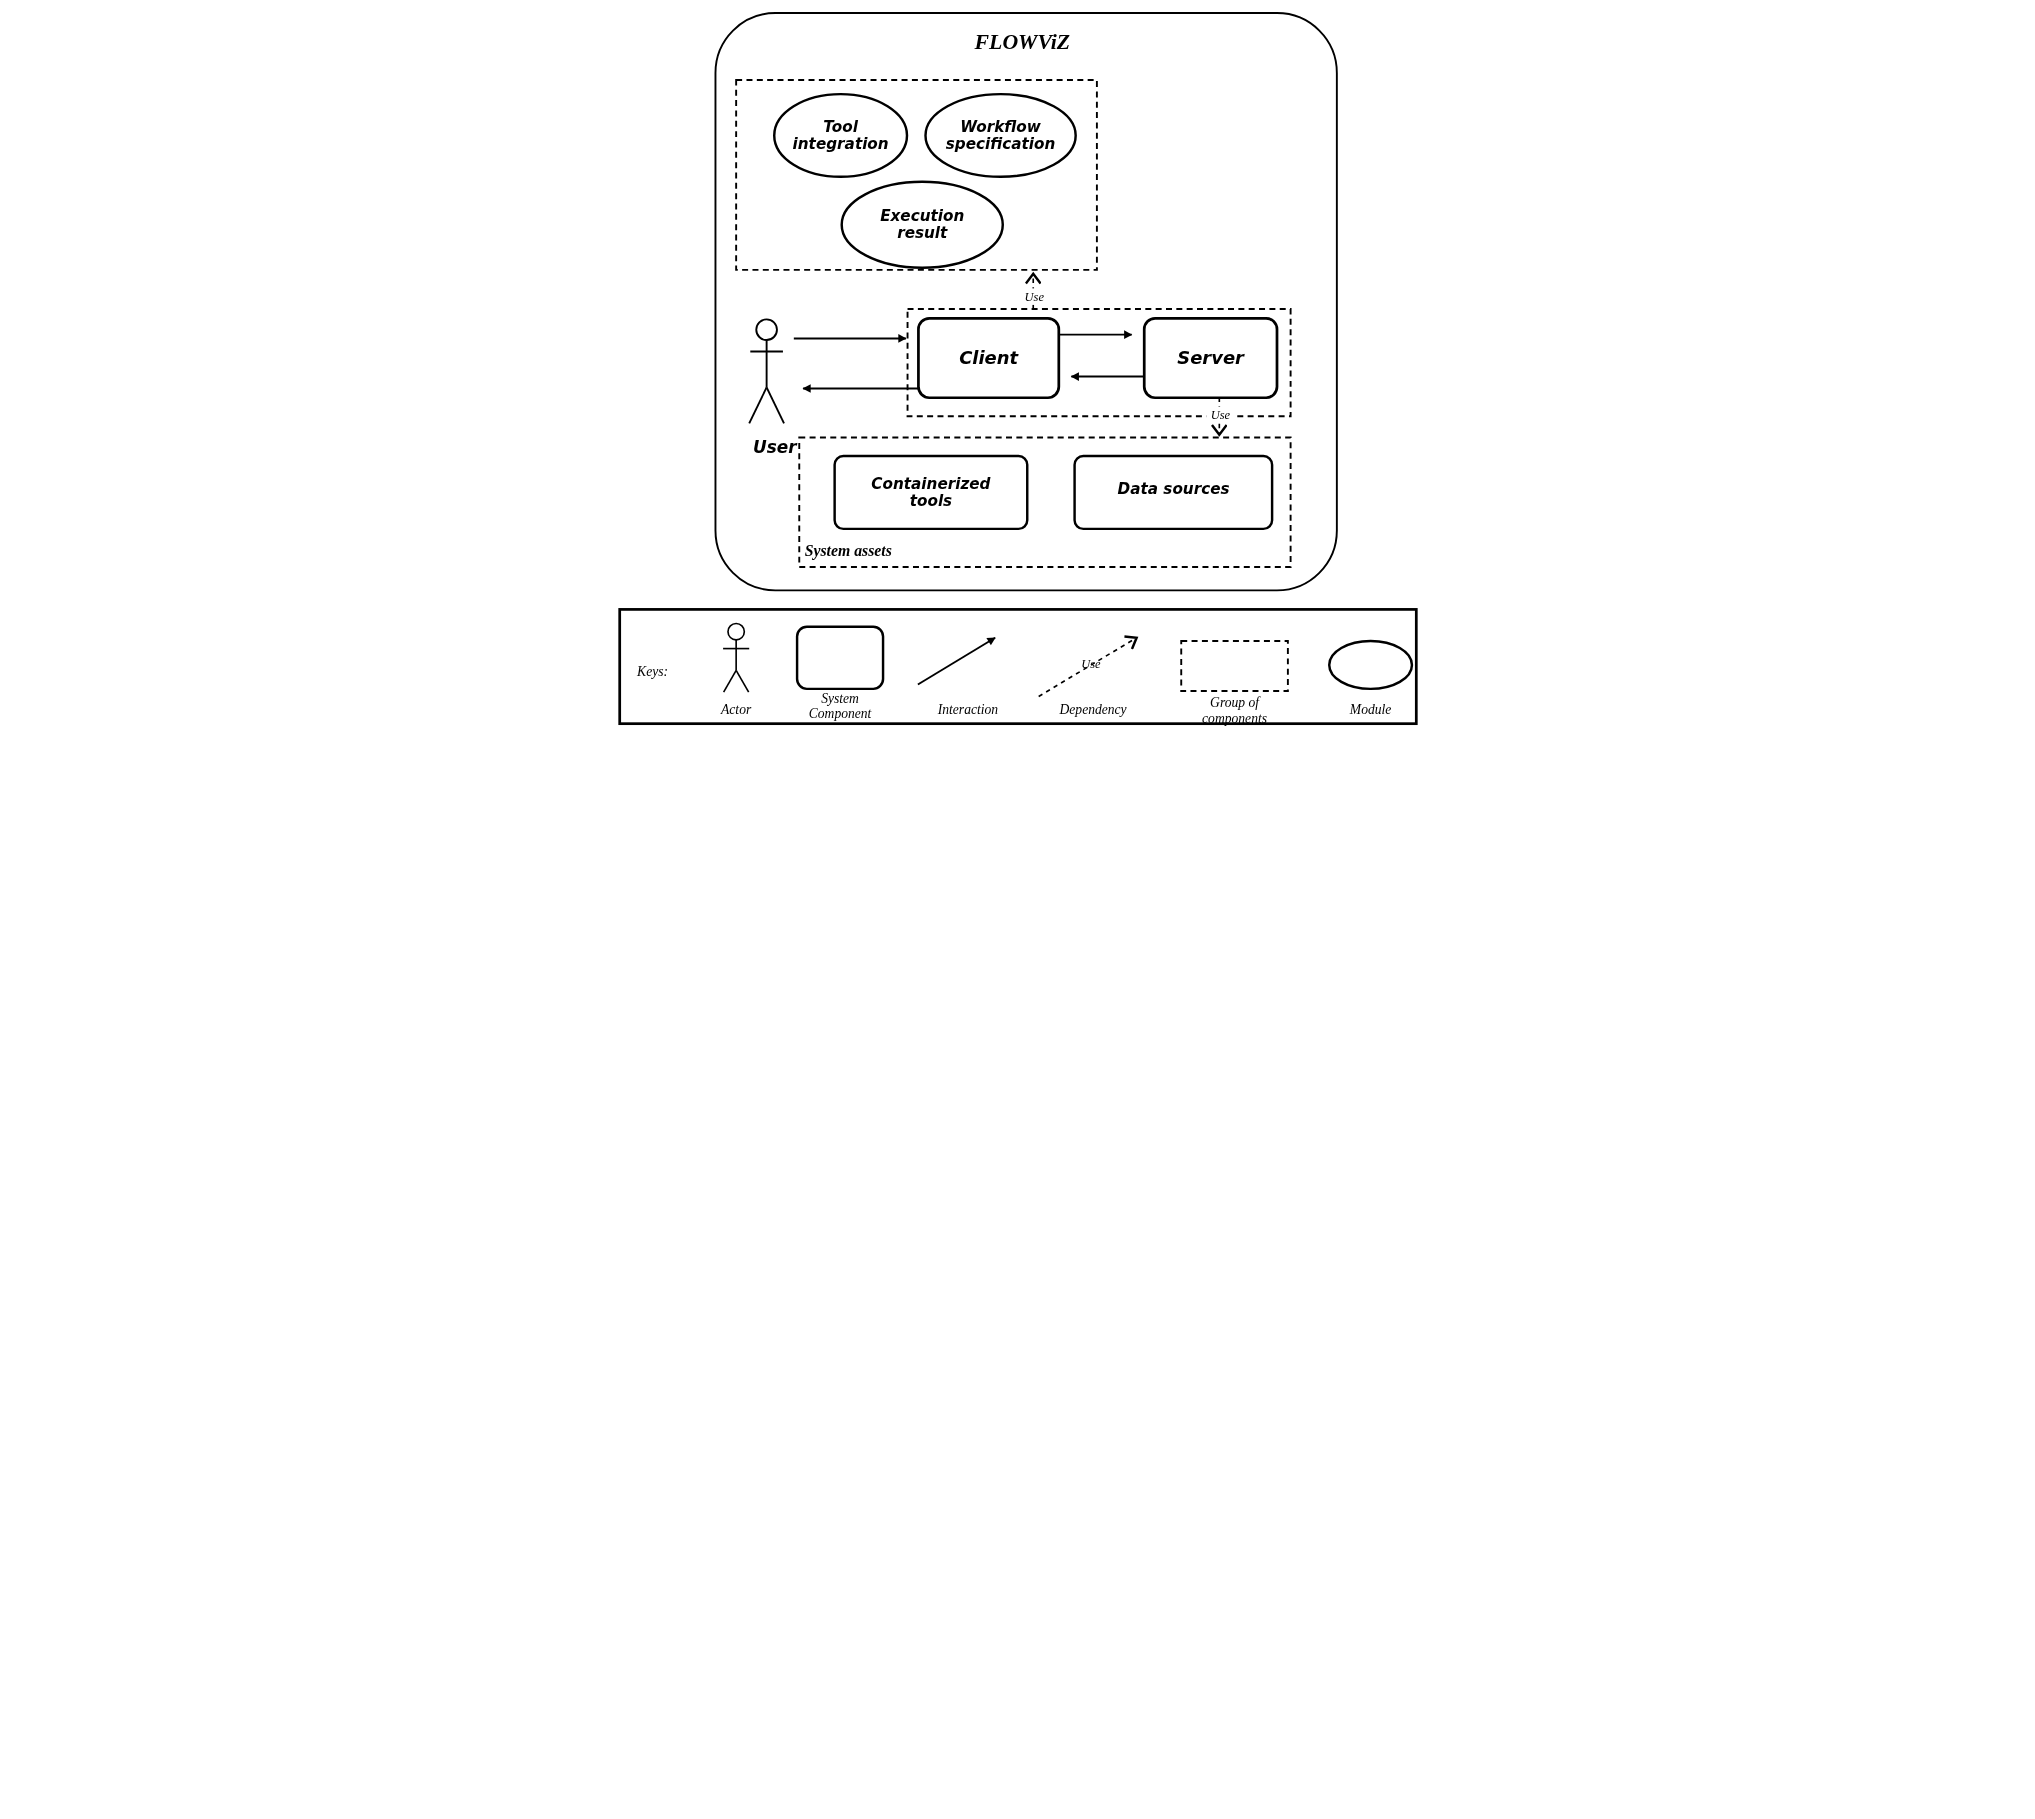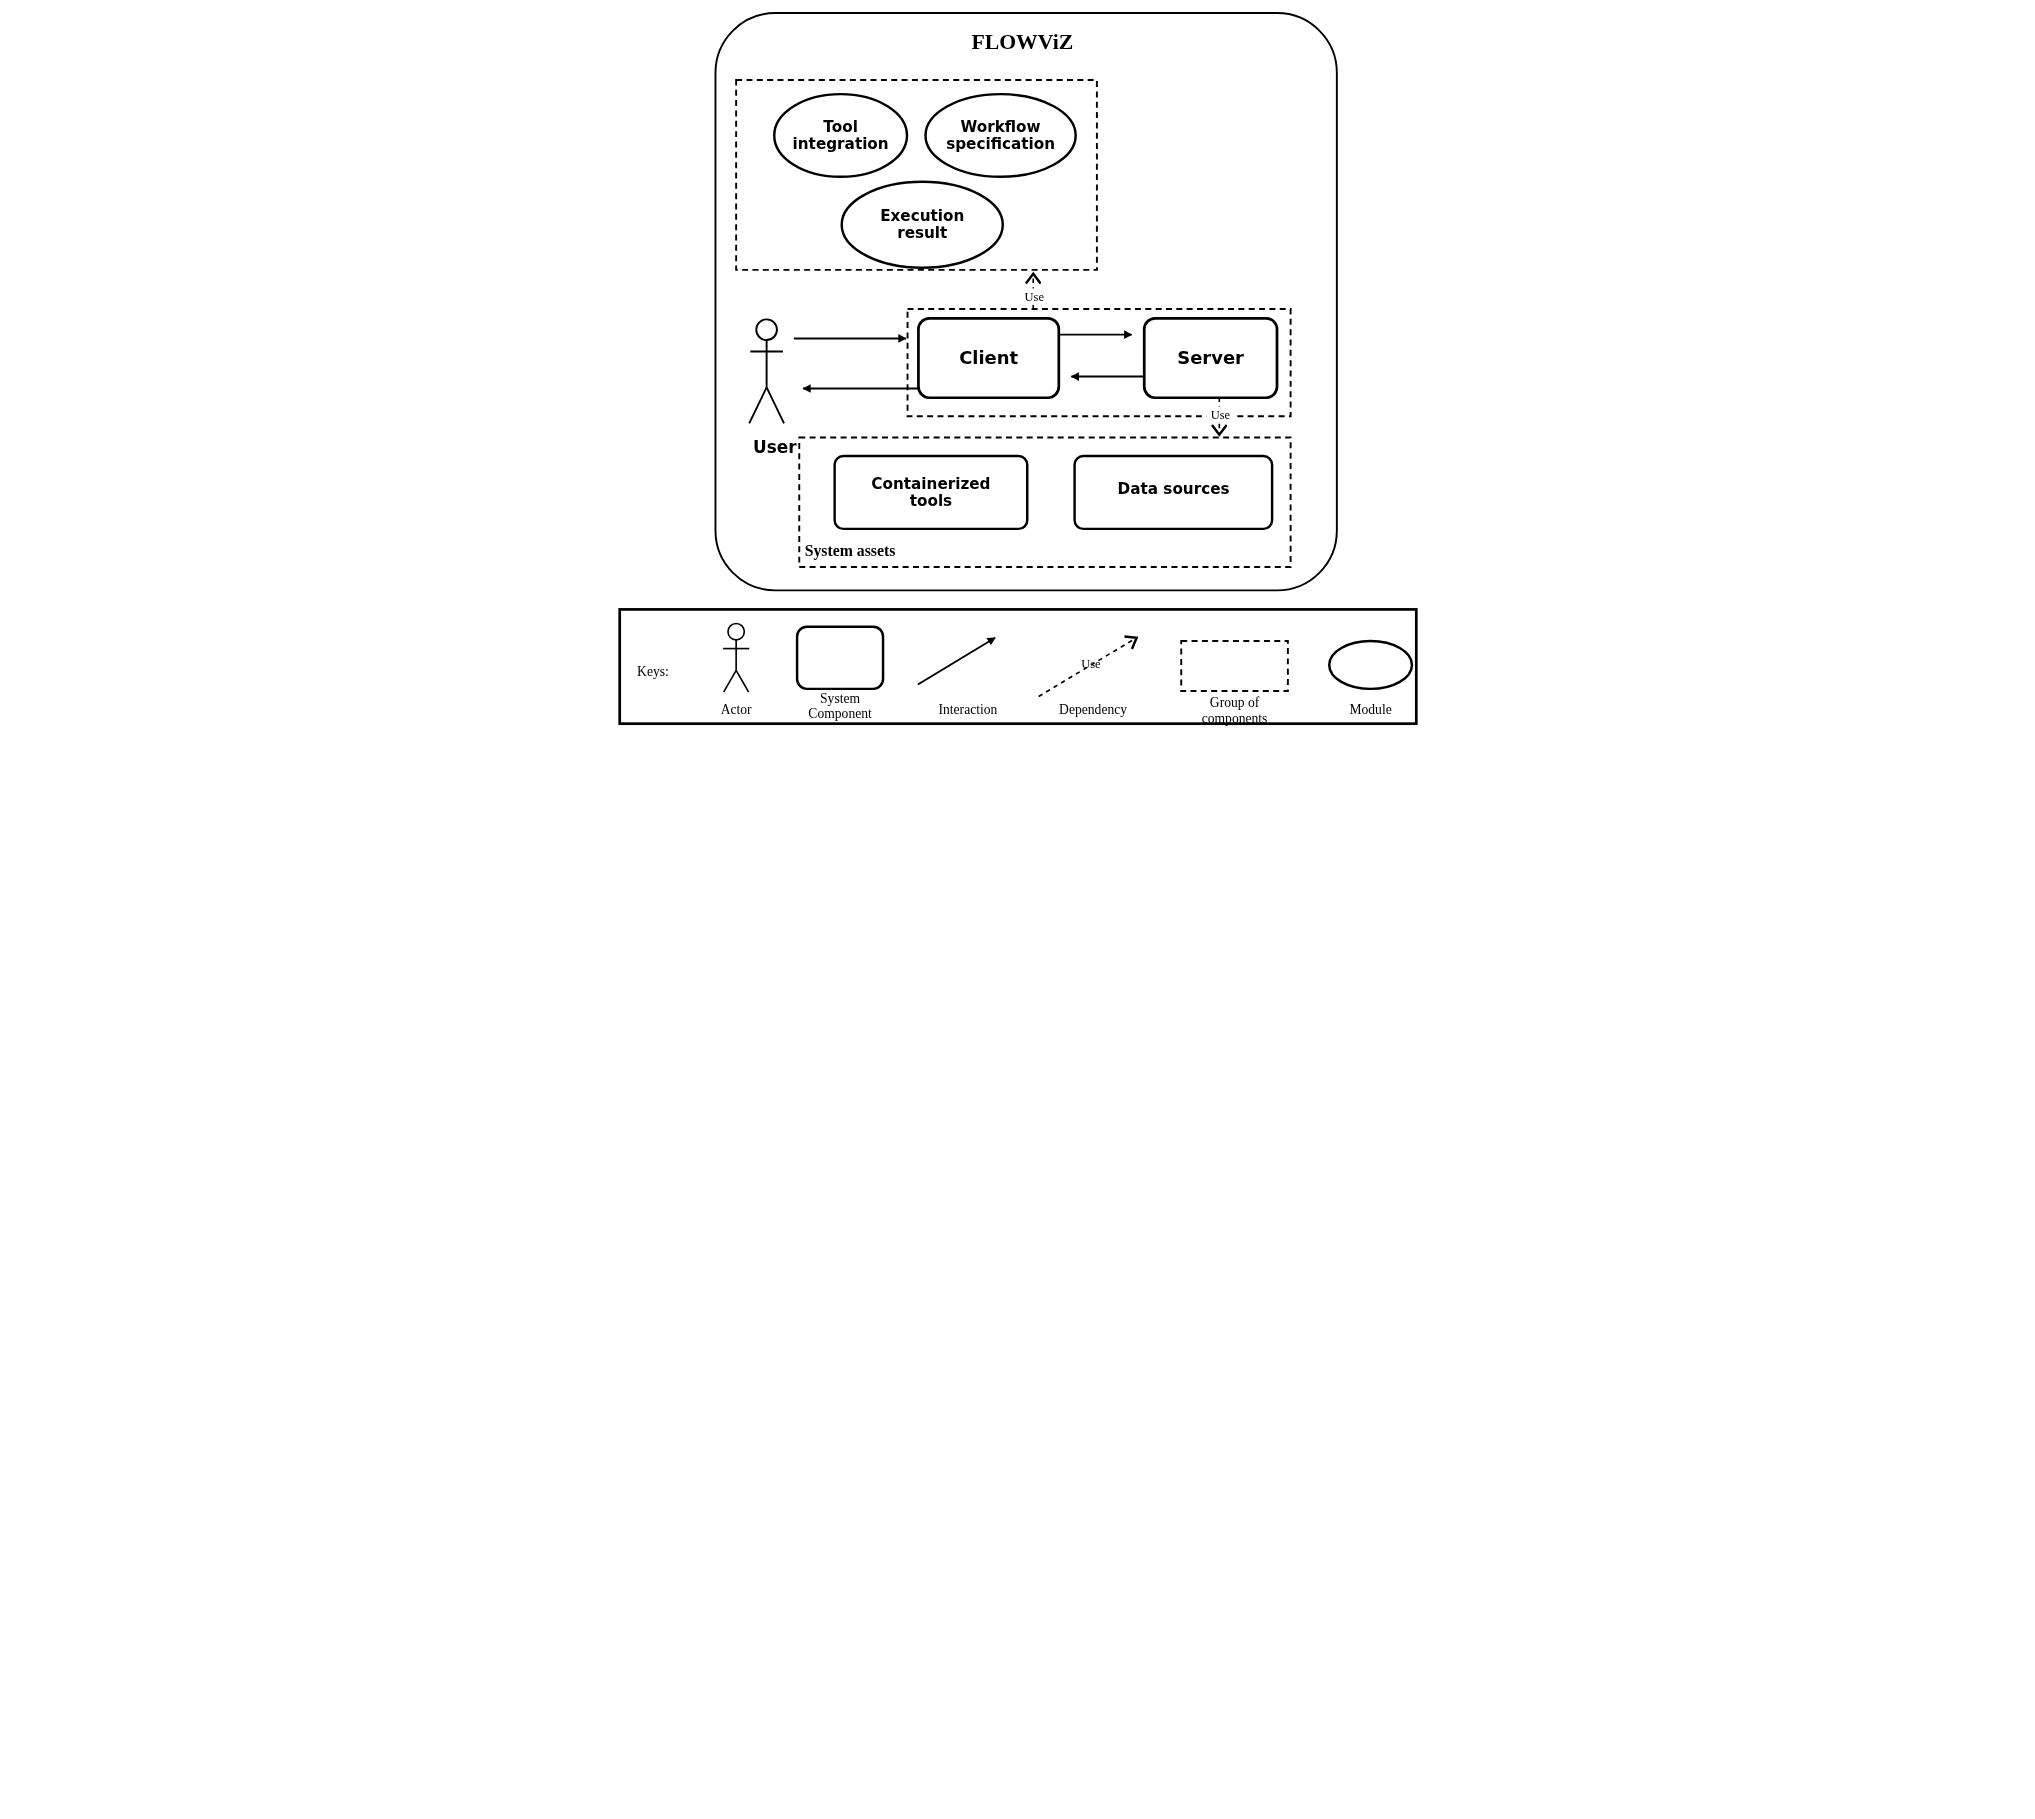--- a/index.html
+++ b/index.html
@@ -1,16 +1,16 @@
 <!DOCTYPE html>
 <html style="font-size:8.7px"><head>
 <meta charset="utf-8">
 <style>
   html,body{margin:0;padding:0;background:#ffffff;}
-  .canvas{width:100%;max-width:814px;margin:0 auto;}
+  .canvas{width:100%;max-width:814px;margin:0 auto;font-style:italic;}
   svg{display:block;width:100%;height:auto;background:#ffffff;}
   .node-label{font-family:"DejaVu Sans",sans-serif;font-weight:bold;fill:#000;}
   .serif-label{font-family:"Liberation Serif",serif;fill:#000;}
   .serif-bold{font-family:"Liberation Serif",serif;font-weight:bold;fill:#000;}
   text{user-select:none;}
 </style>
 </head>
 <body>
 
 <div class="canvas">

